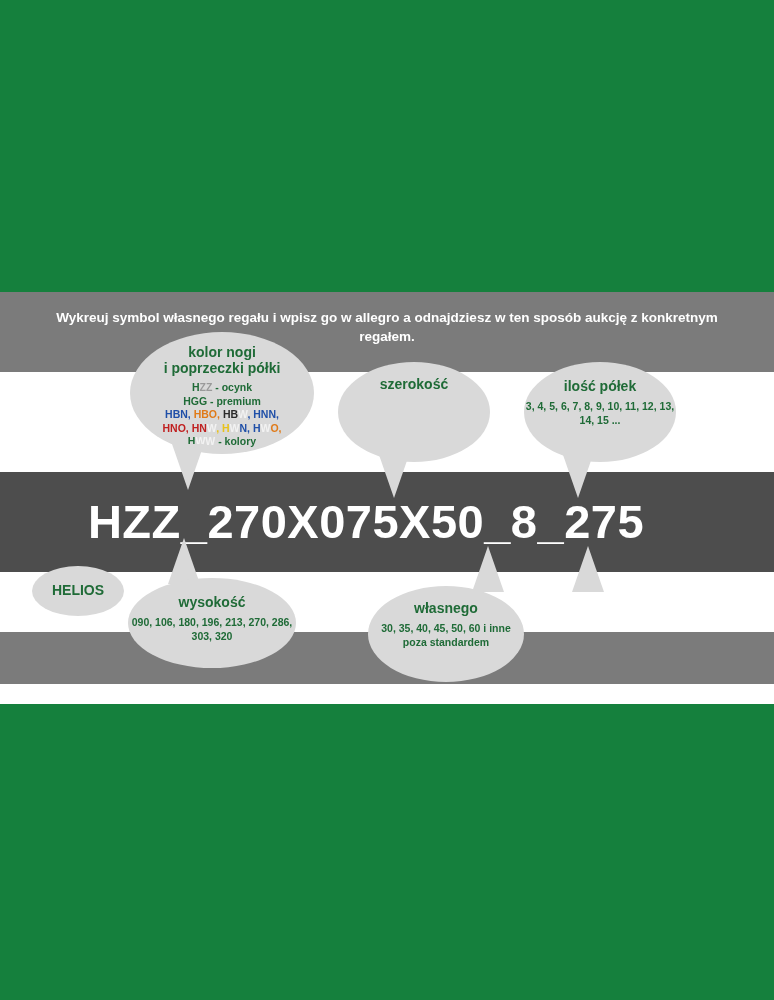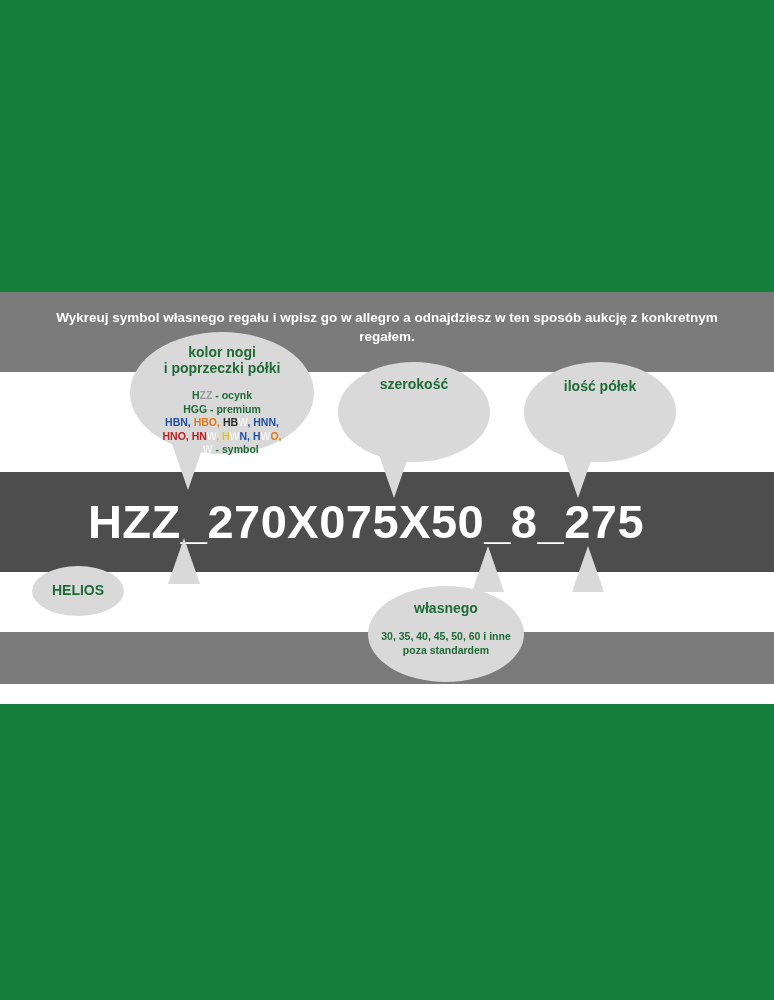--- a/index.html
+++ b/index.html
@@ -100,21 +100,21 @@
     font-weight: bold;
     color: #1f6b37;
     font-size: 14px;
     line-height: 16px;
   }
   .bubble .body {
     font-weight: bold;
     color: #1f6b37;
     font-size: 10.5px;
     line-height: 14px;
-    margin-top: 13px;
+    margin-top: 5px;
   }
 
   
   .tail {
     position: absolute;
     width: 0;
     height: 0;
     border-style: solid;
   }
   .tail-down {
@@ -207,41 +207,46 @@
       <div class="clr-line">
         <span class="c-blue">HBN,</span>
         <span class="c-orange">HBO,</span>
         <span class="c-dark">HB</span><span class="c-white">W</span><span class="c-blue">, HNN,</span>
       </div>
       <div class="clr-line">
         <span class="c-red">HNO,</span>
         <span class="c-red">HN</span><span class="c-white">W</span><span class="c-yellow">, H</span><span class="c-white">W</span><span class="c-blue">N, H</span><span class="c-white">W</span><span class="c-orange">O,</span>
       </div>
       <div class="clr-line">
-        <span class="c-green">H</span><span class="c-white">WW</span><span class="c-green"> - symbol</span>
+        <span class="c-green">H</span><span class="c-white">WW</span><span class="c-green"> - kolory</span>
       </div>
     </div>
   </div>
   <div class="tail tail-down" id="tail-kolor-nogi"></div>
 
   <div class="bubble" id="bubble-szerokosc">
     <div class="title">szerokość</div>
   </div>
   <div class="tail tail-down" id="tail-szerokosc"></div>
 
   <div class="bubble" id="bubble-ilosc">
     <div class="title">ilość półek</div>
+    <div class="body">3, 4, 5, 6, 7, 8, 9, 10, 11, 12, 13, 14, 15 ...</div>
   </div>
   <div class="tail tail-down" id="tail-ilosc"></div>
 
   <div class="bubble" id="bubble-helios">
     <div class="title">HELIOS</div>
   </div>
 
   <div class="tail tail-up" id="tail-wysokosc"></div>
+  <div class="bubble" id="bubble-wysokosc">
+    <div class="title">wysokość</div>
+    <div class="body">090, 106, 180, 196, 213, 270, 286, 303, 320</div>
+  </div>
 
   <div class="tail tail-up" id="tail-glebokosc"></div>
   <div class="bubble" id="bubble-glebokosc">
     <div class="title">własnego</div>
     <div class="body">30, 35, 40, 45, 50, 60 i inne poza standardem</div>
   </div>
 
   <div class="tail tail-up" id="tail-nosnosc"></div>
 
 </div>

